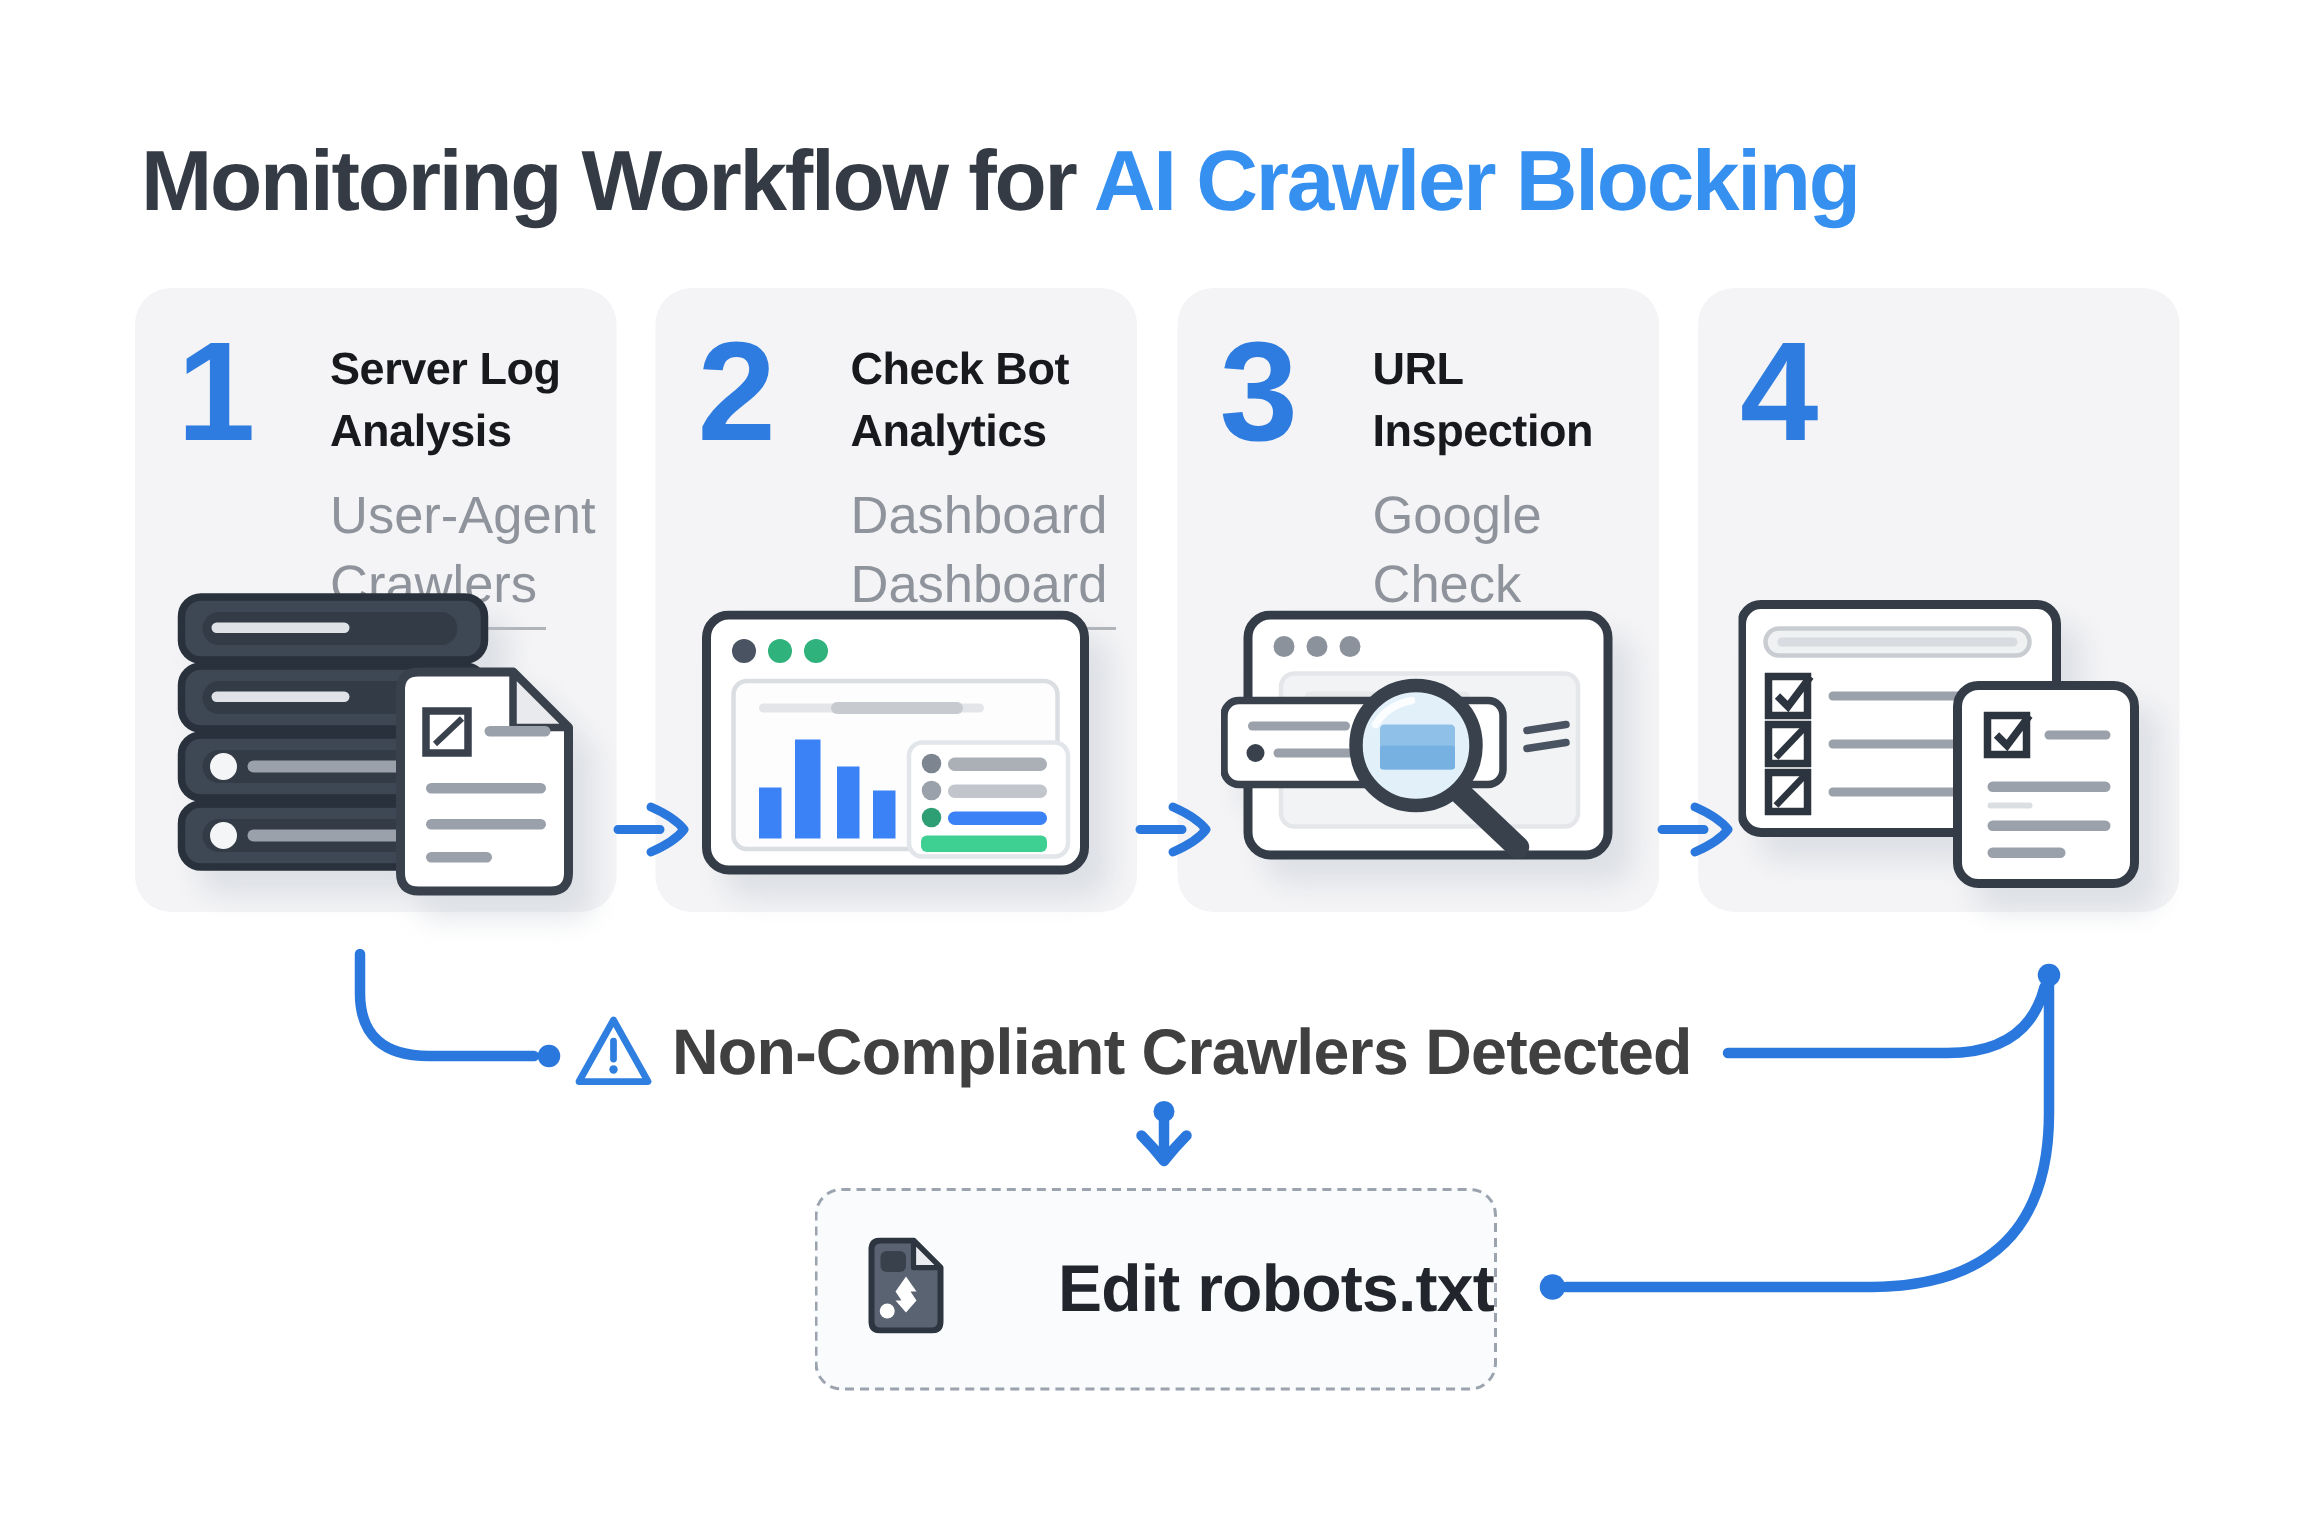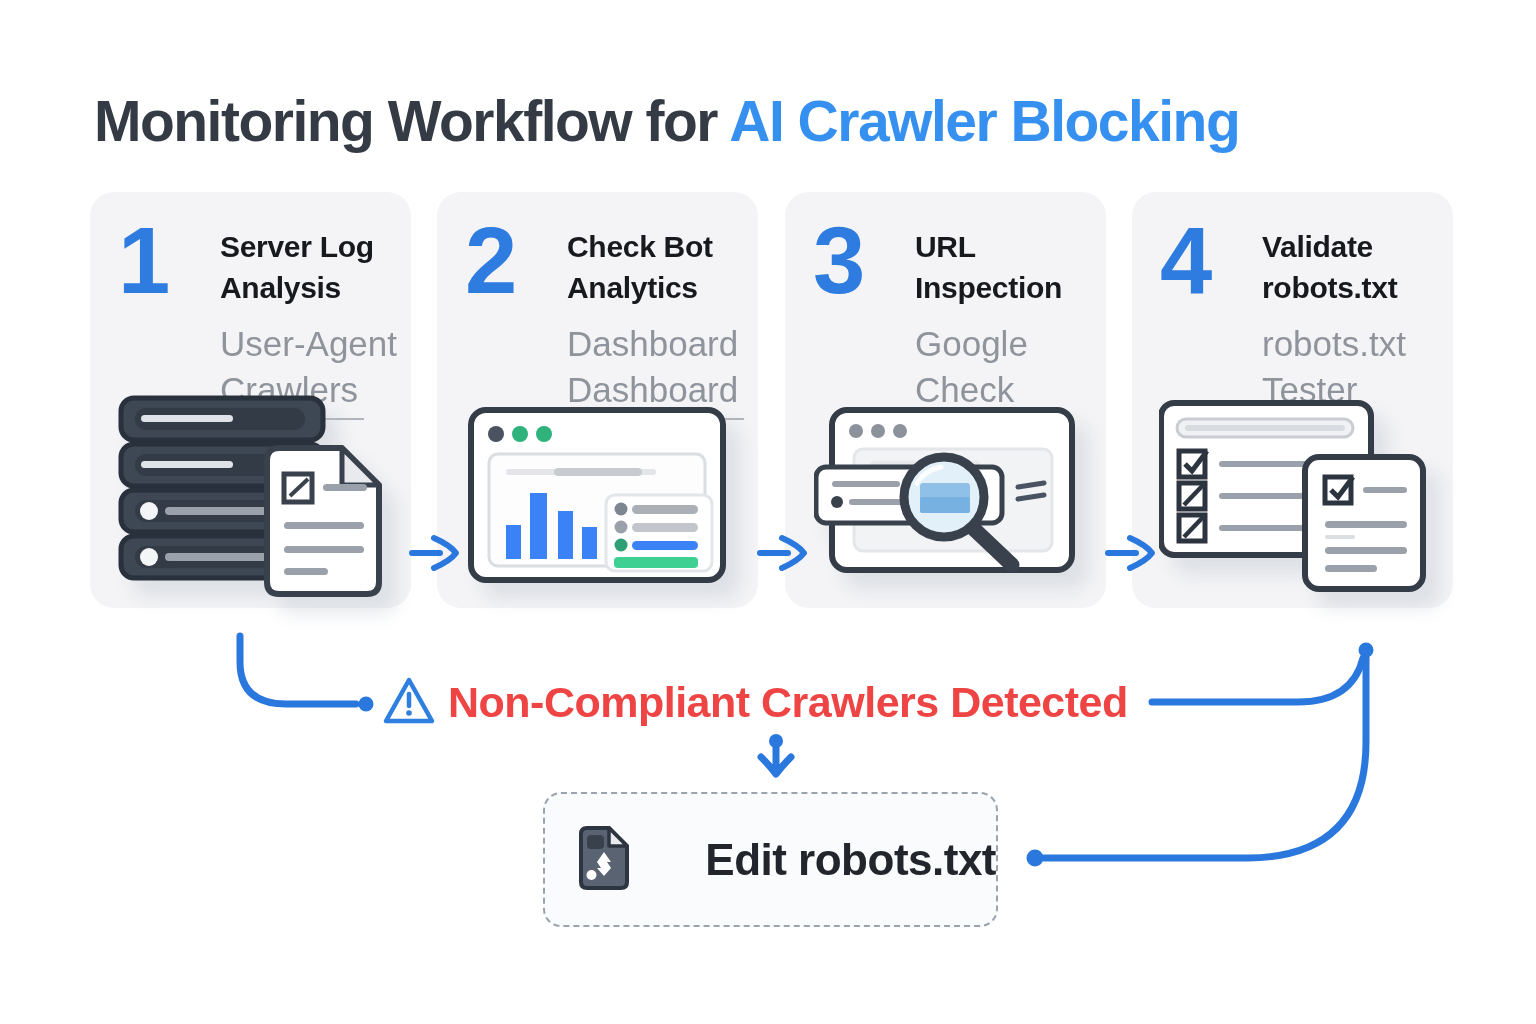--- a/index.html
+++ b/index.html
@@ -46,21 +46,21 @@
   .icon-wrap svg{filter:drop-shadow(14px 16px 9px rgba(188,194,204,0.40));}
 
   .flow-overlay{
     position:absolute;left:0;top:0;width:1536px;height:1024px;
     pointer-events:none;
   }
 
   .alert-icon{position:absolute;left:381px;top:675px;}
   .alert-label{
     position:absolute;left:448px;top:676px;height:52px;line-height:52px;
-    font-size:43px;font-weight:700;color:#ef4444;
+    font-size:43px;font-weight:700;color:#404040;
     letter-spacing:-0.5px;white-space:nowrap;
   }
 
   .edit-box{
     position:absolute;left:543px;top:792px;width:455px;height:135px;
     box-sizing:border-box;border:2.5px dashed #9AA3AE;border-radius:18px;
     background:#FAFBFC;display:flex;align-items:center;gap:26px;
     padding-left:32px;
     justify-content:space-between;
   }
@@ -174,27 +174,20 @@
       <rect x="106" y="76" width="50" height="30" rx="3" fill="#8FC0E8"></rect>
       <rect x="106" y="90" width="50" height="16" rx="2" fill="#76B1E2"></rect>
       <path d="M103 76 Q111 63 127 60" stroke="#FFFFFF" stroke-width="5" fill="none" stroke-linecap="round" opacity="0.85"></path>
       <path d="M160 122 L198 158" stroke="#39414D" stroke-width="15" stroke-linecap="round"></path>
     </svg>
   </div>
 </section>
 
 <section class="card c4">
   <div class="step-num">4</div>
-  <div class="step-text">
-    <div class="step-title">Validate robots.txt</div>
-    <div class="step-sub">
-      <span>robots.txt</span><br>
-      <span class="u">Tester</span>
-    </div>
-  </div>
   <div class="icon-wrap">
     <svg width="268" height="196" viewBox="0 0 268 196">
       <rect x="2" y="4" width="210" height="152" rx="13" fill="#FFFFFF" stroke="#343C48" stroke-width="6"></rect>
       <rect x="18" y="20" width="176" height="18" rx="9" fill="#EFF1F3" stroke="#C9CDD2" stroke-width="3"></rect>
       <rect x="26" y="26" width="160" height="6" rx="3" fill="#D8DBDF"></rect>
       <rect x="20" y="52" width="26" height="26" fill="#FFFFFF" stroke="#2C343F" stroke-width="5"></rect>
       <path d="M26 65 L33 72 L48 52" stroke="#2C343F" stroke-width="5" fill="none"></path>
       <rect x="60" y="62" width="90" height="6" rx="3" fill="#9AA1AA"></rect>
       <rect x="20" y="84" width="26" height="26" fill="#FFFFFF" stroke="#2C343F" stroke-width="5"></rect>
       <path d="M25 106 L46 84" stroke="#2C343F" stroke-width="4.5"></path>

